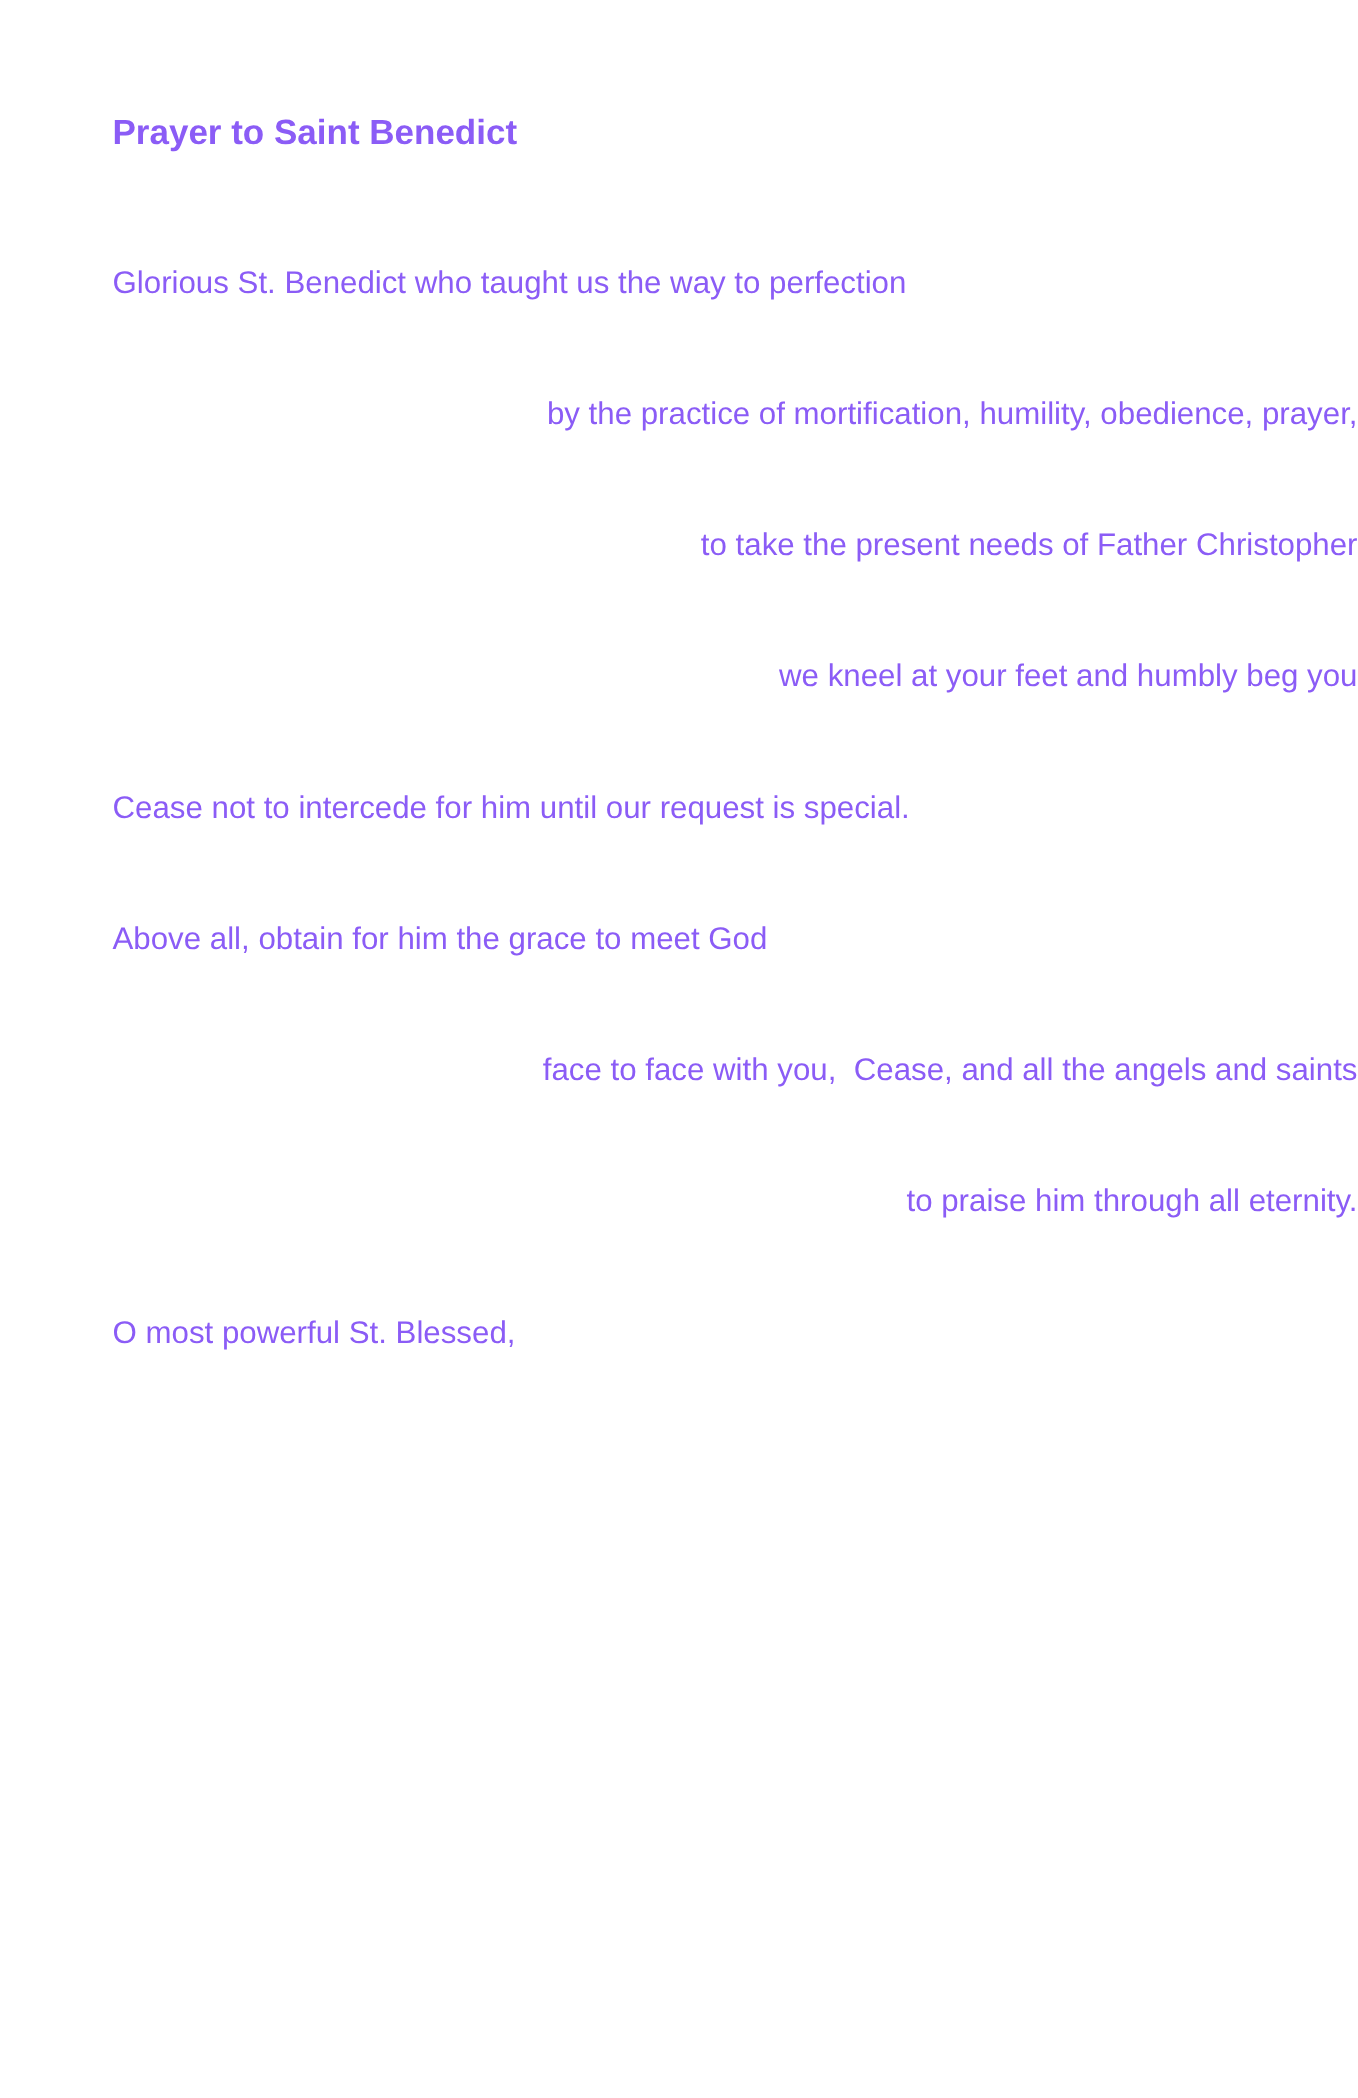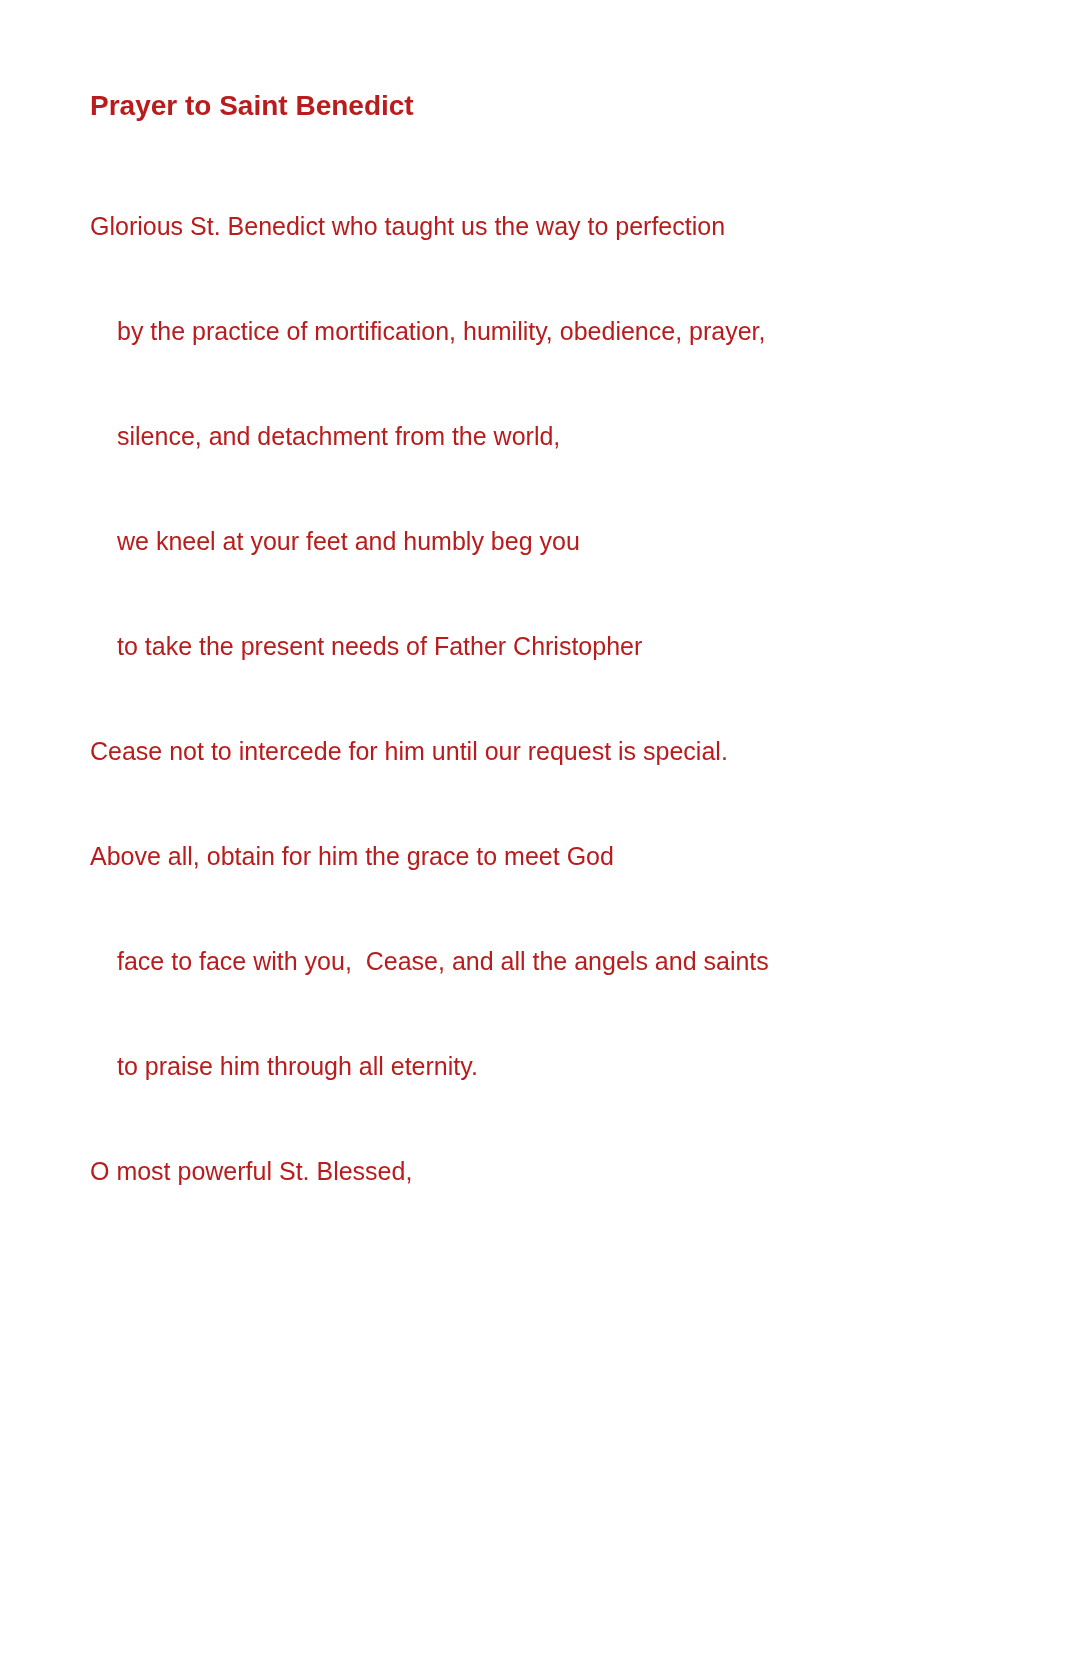--- a/index.html
+++ b/index.html
@@ -1,55 +1,54 @@
 <!DOCTYPE html>
 <html><head>
 <meta charset="utf-8">
 <style>
   html, body { margin: 0; padding: 0; background: #ffffff; }
   .page {
     position: relative;
     width: 1086px;
     height: 1678px;
     background: #ffffff;
-    color: #b91c1c;
+    color: #8b5cf6;
     font-family: "Liberation Sans", "DejaVu Sans", sans-serif;
     box-sizing: border-box;
     padding-left: 90px;
     overflow: hidden;
   }
   .heading {
     margin: 0;
     font-size: 28px;
     line-height: 34px;
     font-weight: 700;
     white-space: pre;
   }
   .benedict-title { margin-top: 89px; }
   .prayer {
     margin-top: 16px;
     font-size: 25px;
     line-height: 35px;
     white-space: pre;
   }
-  .prayer .line.in { padding-left: 27px; }
+  .prayer .line.in { padding-left: 27px; text-align: right; }
 </style>
 </head>
 <body>
 
 <div class="page">
 
   <h1 class="heading benedict-title">Prayer to Saint Benedict</h1>
 
   <div class="prayer benedict-prayer">
     <div class="line">Glorious St. Benedict who taught us the way to perfection</div>
     <div class="line in">by the practice of mortification, humility, obedience, prayer,</div>
-    <div class="line in">silence, and detachment from the world,</div>
+    <div class="line in">to take the present needs of Father Christopher</div>
     <div class="line in">we kneel at your feet and humbly beg you</div>
-    <div class="line in">to take the present needs of Father Christopher</div>
     <div class="line">Cease not to intercede for him until our request is special.</div>
     <div class="line">Above all, obtain for him the grace to meet God</div>
     <div class="line in">face to face with you,  Cease, and all the angels and saints</div>
     <div class="line in">to praise him through all eternity.</div>
     <div class="line">O most powerful St. Blessed,</div>
     
     
   </div>
 
 </div>

